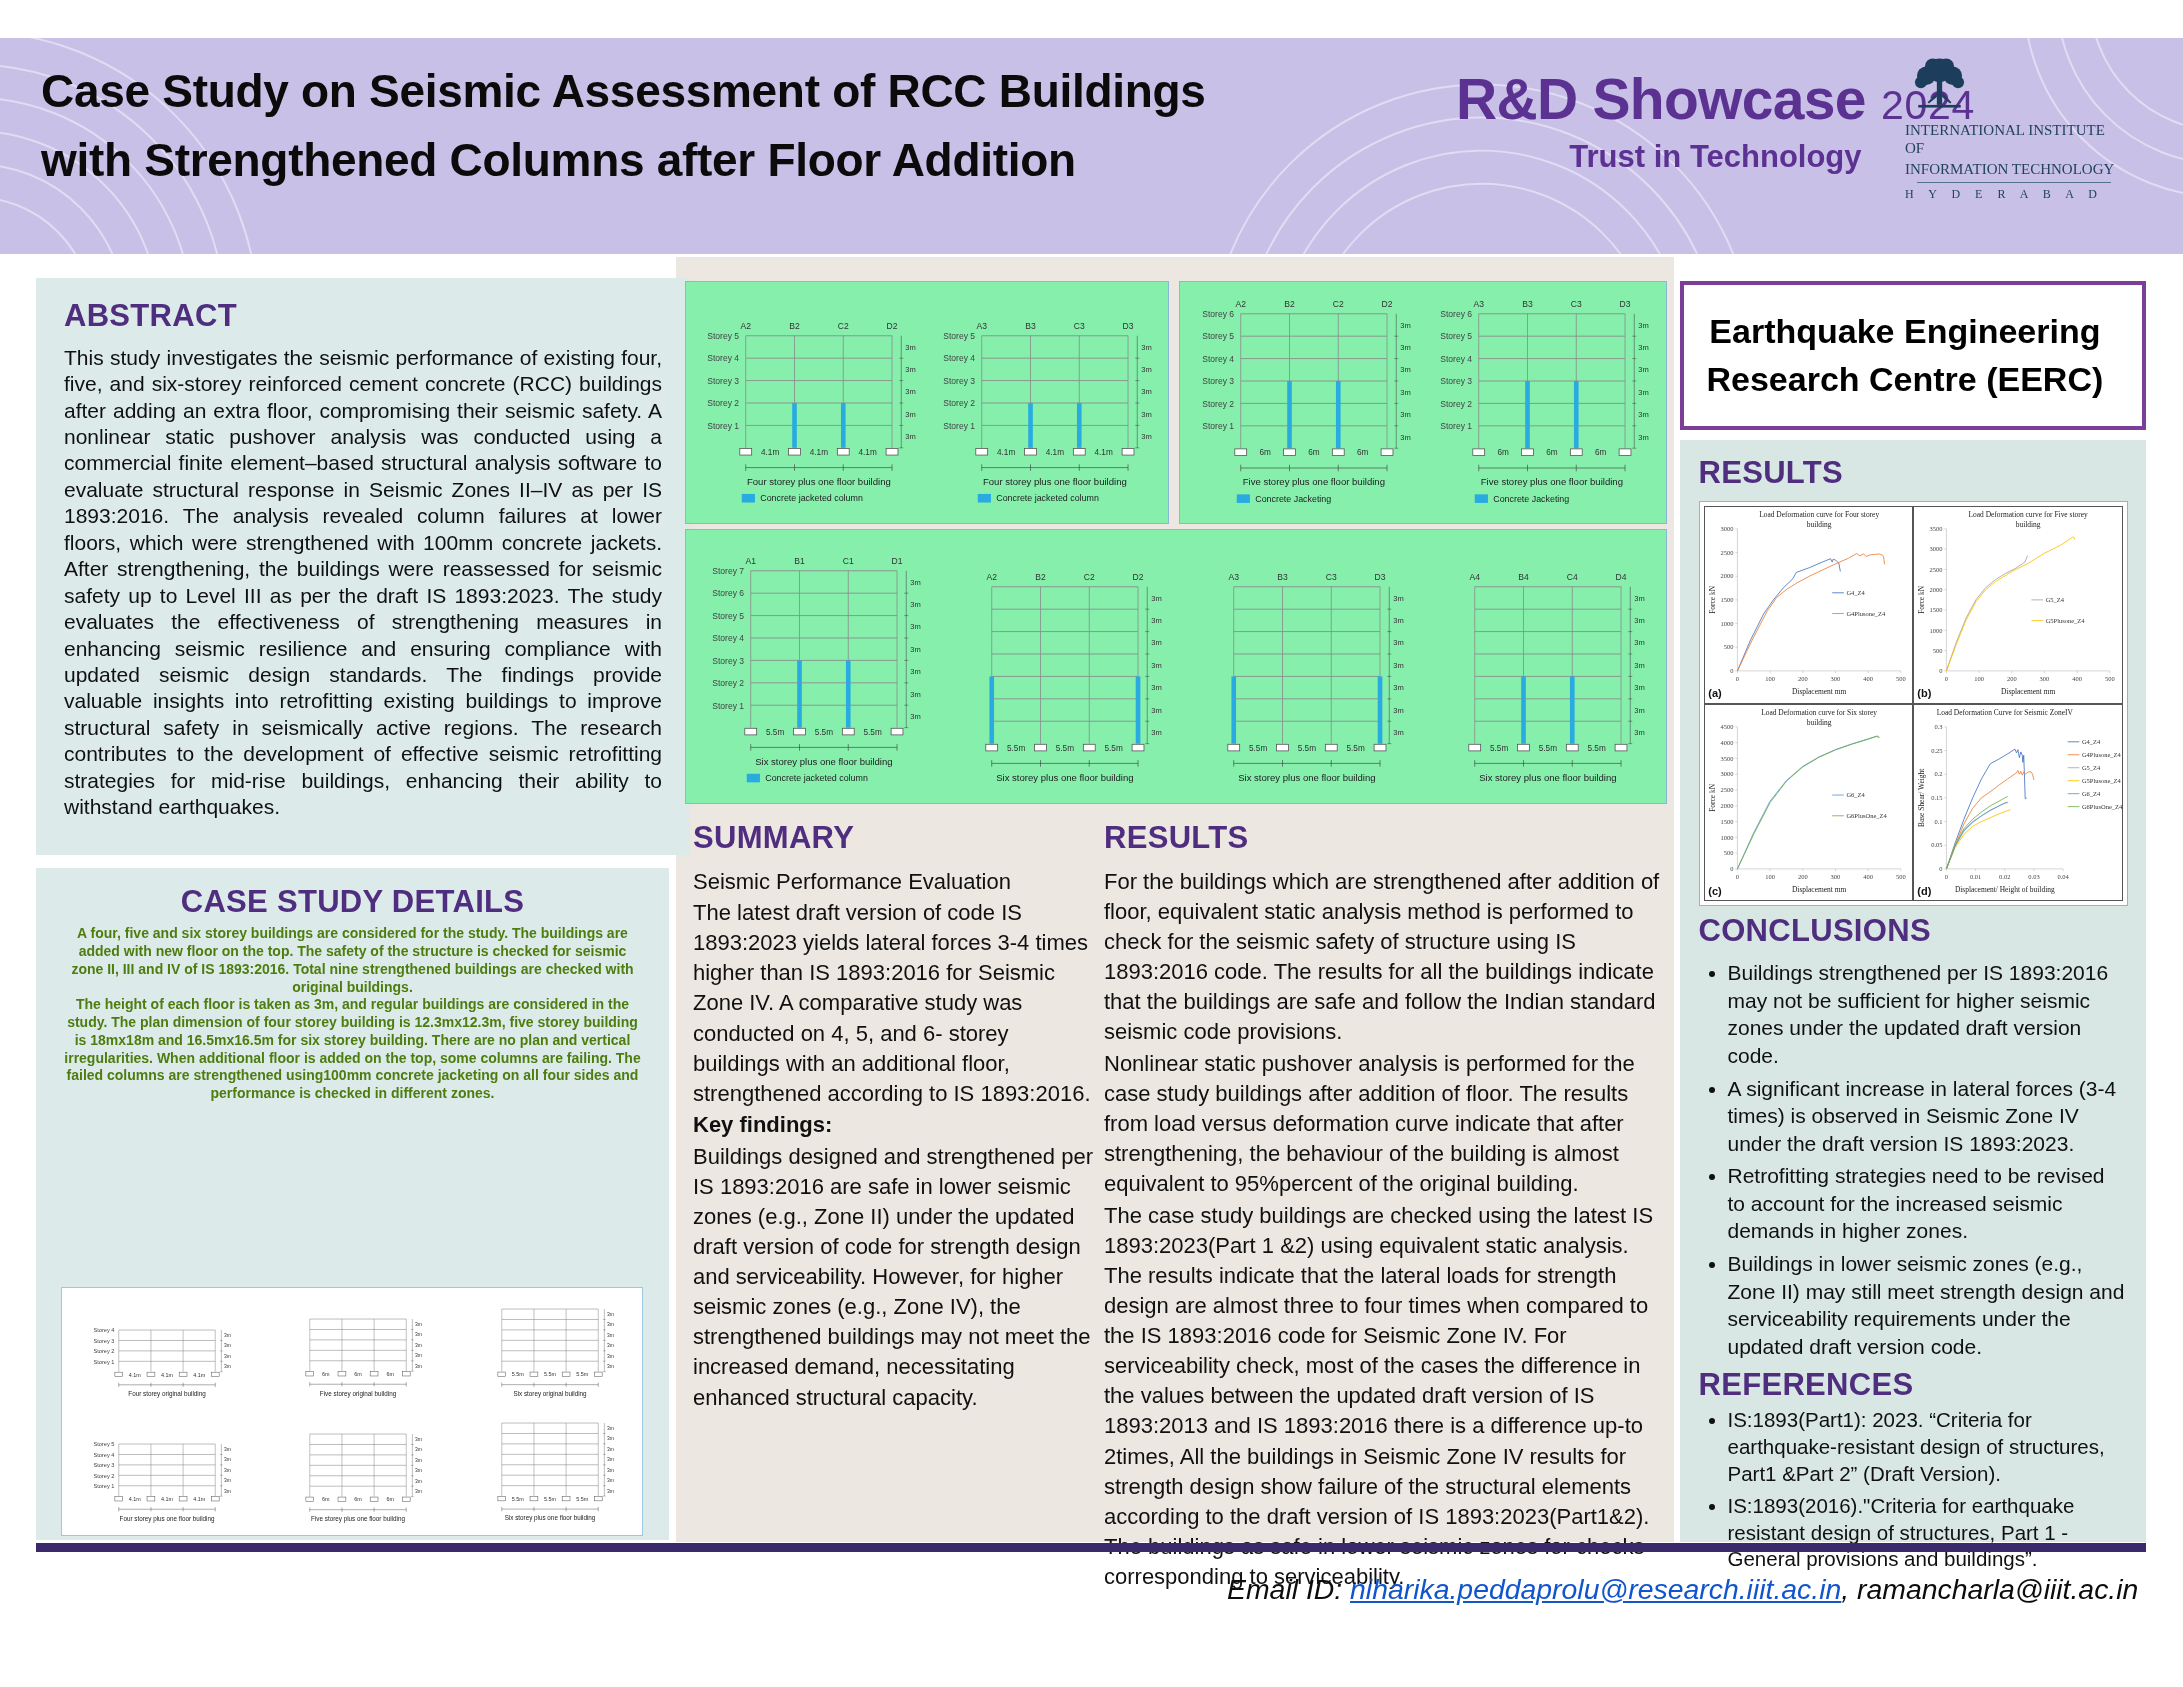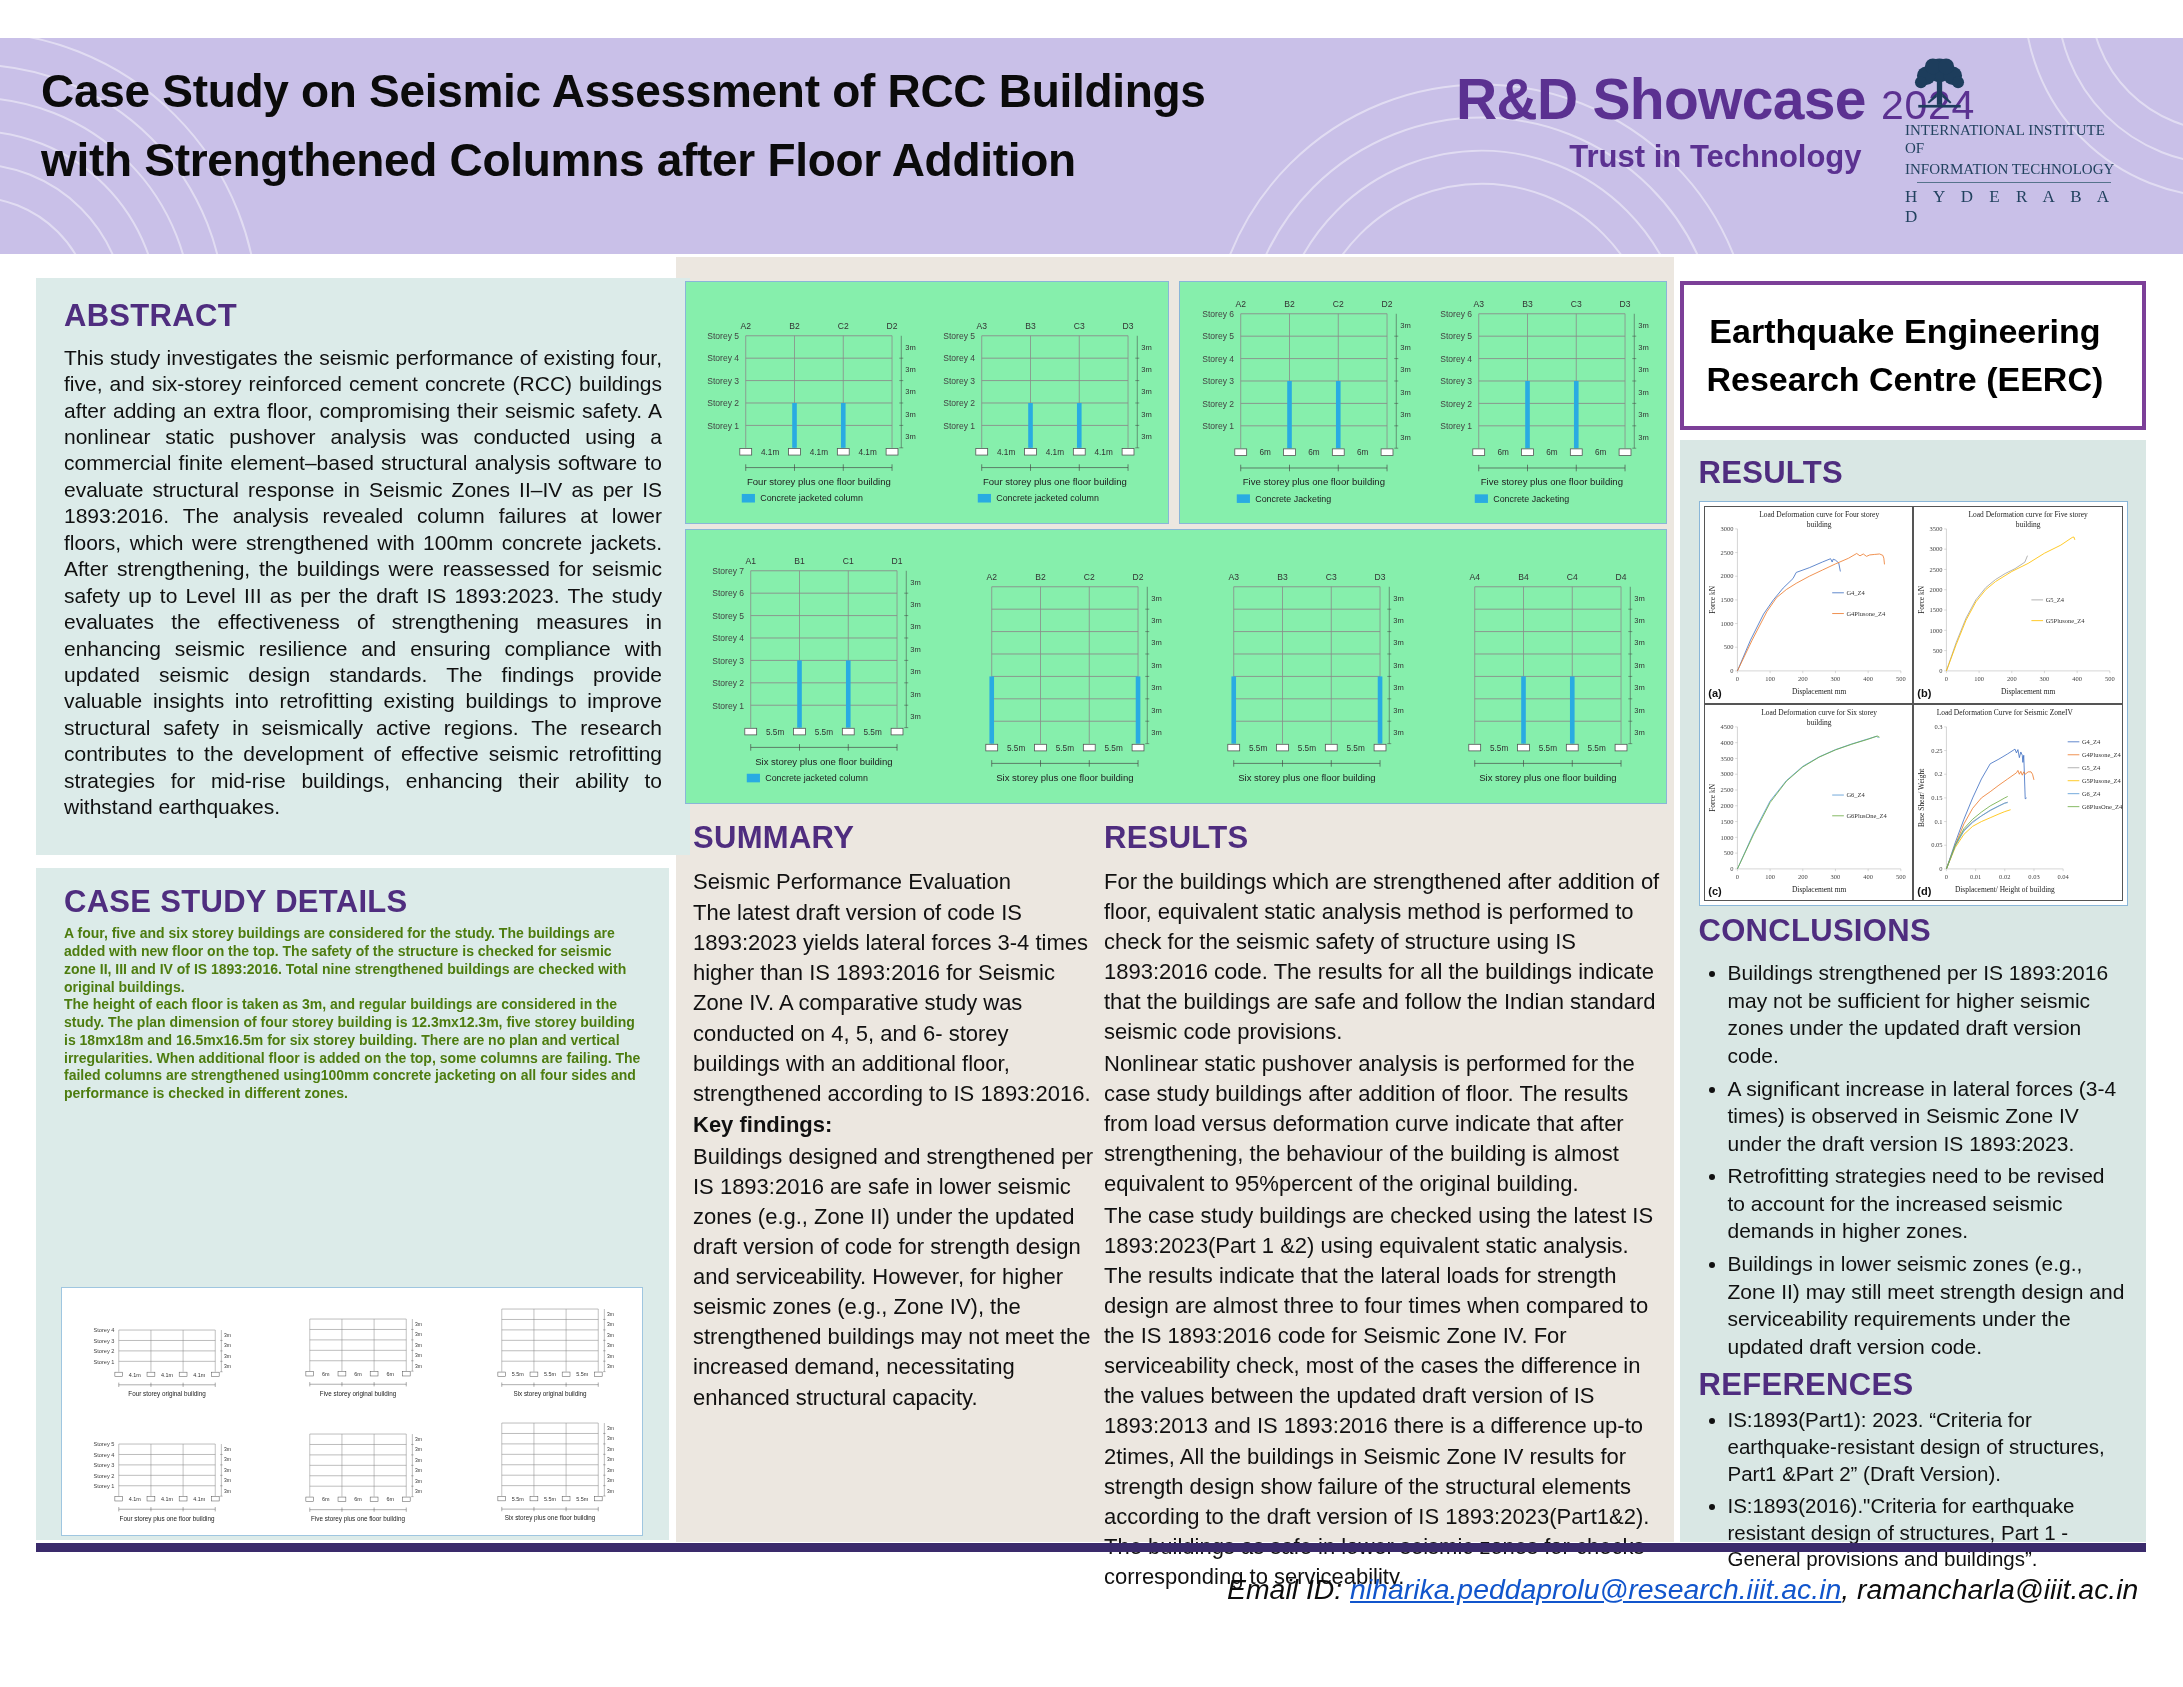--- a/index.html
+++ b/index.html
@@ -9,31 +9,31 @@
   .header{position:absolute;left:0;top:38px;width:2183px;height:216px;background:#c9c0e8;overflow:hidden;}
   .deco{position:absolute;top:0;left:0;width:100%;height:100%;pointer-events:none;}
   .title{position:absolute;left:41px;top:18.5px;font-size:46px;font-weight:800;color:#0b0b0b;line-height:1.52;letter-spacing:-0.3px;}
   .rd{position:absolute;left:1456px;top:28px;color:#5b3191;text-align:center;}
   .rd-main{font-size:57px;font-weight:800;letter-spacing:-0.7px;}
   .rd-year{font-size:41px;font-weight:500;letter-spacing:0.7px;}
   .rd-tag{font-size:31px;font-weight:700;margin-top:6.6px;}
   .iiit{position:absolute;left:1905px;top:14.6px;width:218px;color:#22425f;font-family:"Liberation Serif",serif;}
   .iiit-l1{font-size:15px;line-height:1.2;margin-top:2.6px;}
   .iiit-rule{height:1.3px;background:#56738c;margin:4px 12px;}
-  .iiit-l3{font-size:17px;letter-spacing:6px;}
+  .iiit-l3{font-size:12px;letter-spacing:6px;}
   
   .teal{background:#dcebe9;}
   .beige{position:absolute;left:676px;top:257px;width:998px;height:1285px;background:#ece7e0;}
   .box{position:absolute;box-sizing:border-box;}
   h2.sec{font-size:31px;color:#4f2d7f;font-weight:800;margin:0 0 10.6px 0;letter-spacing:0.3px;font-family:"Liberation Sans",sans-serif;}
   .body-text{font-size:21px;line-height:1.26;color:#101010;text-align:justify;}
   .case-text{font-size:14px;line-height:1.27;color:#4d7c0f;font-weight:bold;}
   .case-text p{margin:0;}
   #abstract-box{left:36px;top:278px;width:654px;height:577px;padding:20px 28px;}
-  #case-box{left:36px;top:868px;width:633px;height:672px;padding:16px 28px;}
+  #case-box{left:36px;top:868px;width:633px;height:672px;padding:16px 28px;text-align:center;}
   #case-fig{position:absolute;left:25px;bottom:4px;width:582px;height:249px;background:#ffffff;border:1.3px solid #9fc6e0;display:grid;grid-template-columns:1fr 1fr 1fr;align-items:end;justify-items:center;padding:4px 2.6px;box-sizing:border-box;}
   .sm-panel{width:153px;}
   .sm-panel svg,.elev-panel svg{display:block;width:100%;height:auto;}
   
   .figbox{position:absolute;background:#86efac;border:1.3px solid #8ab6d8;display:flex;justify-content:space-evenly;align-items:flex-end;box-sizing:border-box;padding:6.6px 2.6px;}
   #fig-four{left:685px;top:281px;width:484px;height:243px;}
   #fig-five{left:1179px;top:281px;width:488px;height:243px;}
   #fig-six{left:685px;top:529px;width:982px;height:275px;}
   .elev-panel{width:232px;}
   

